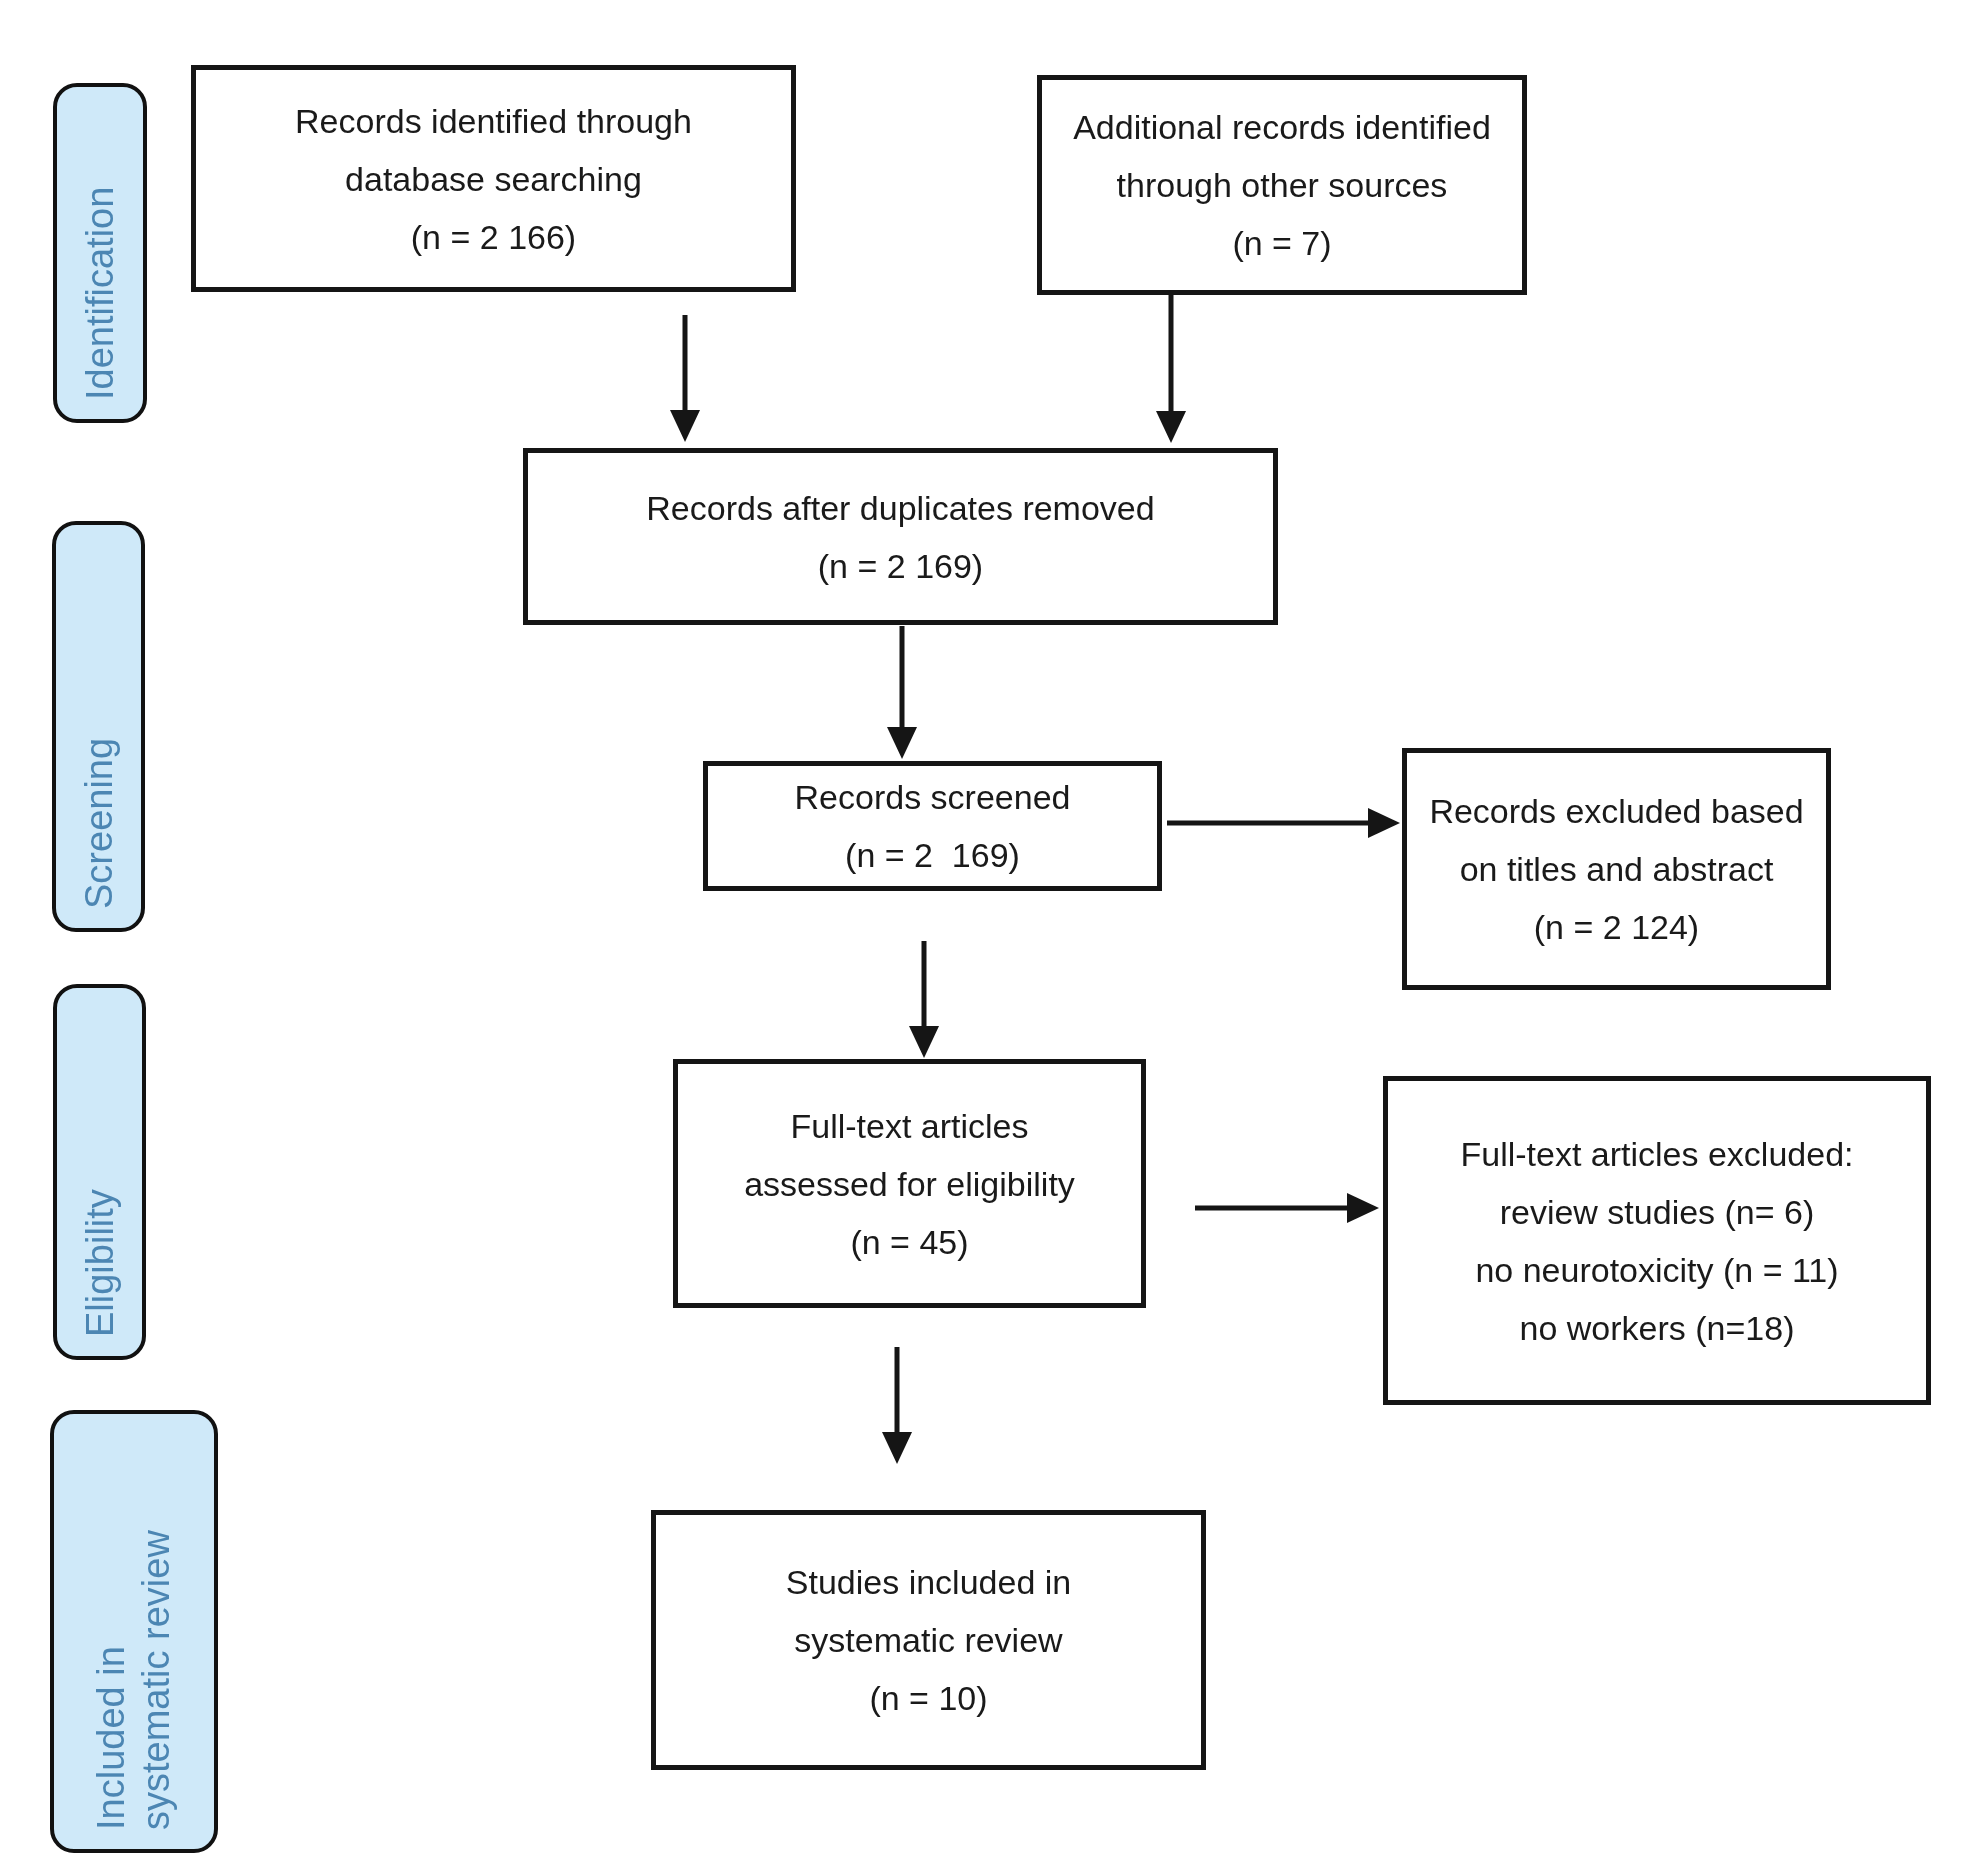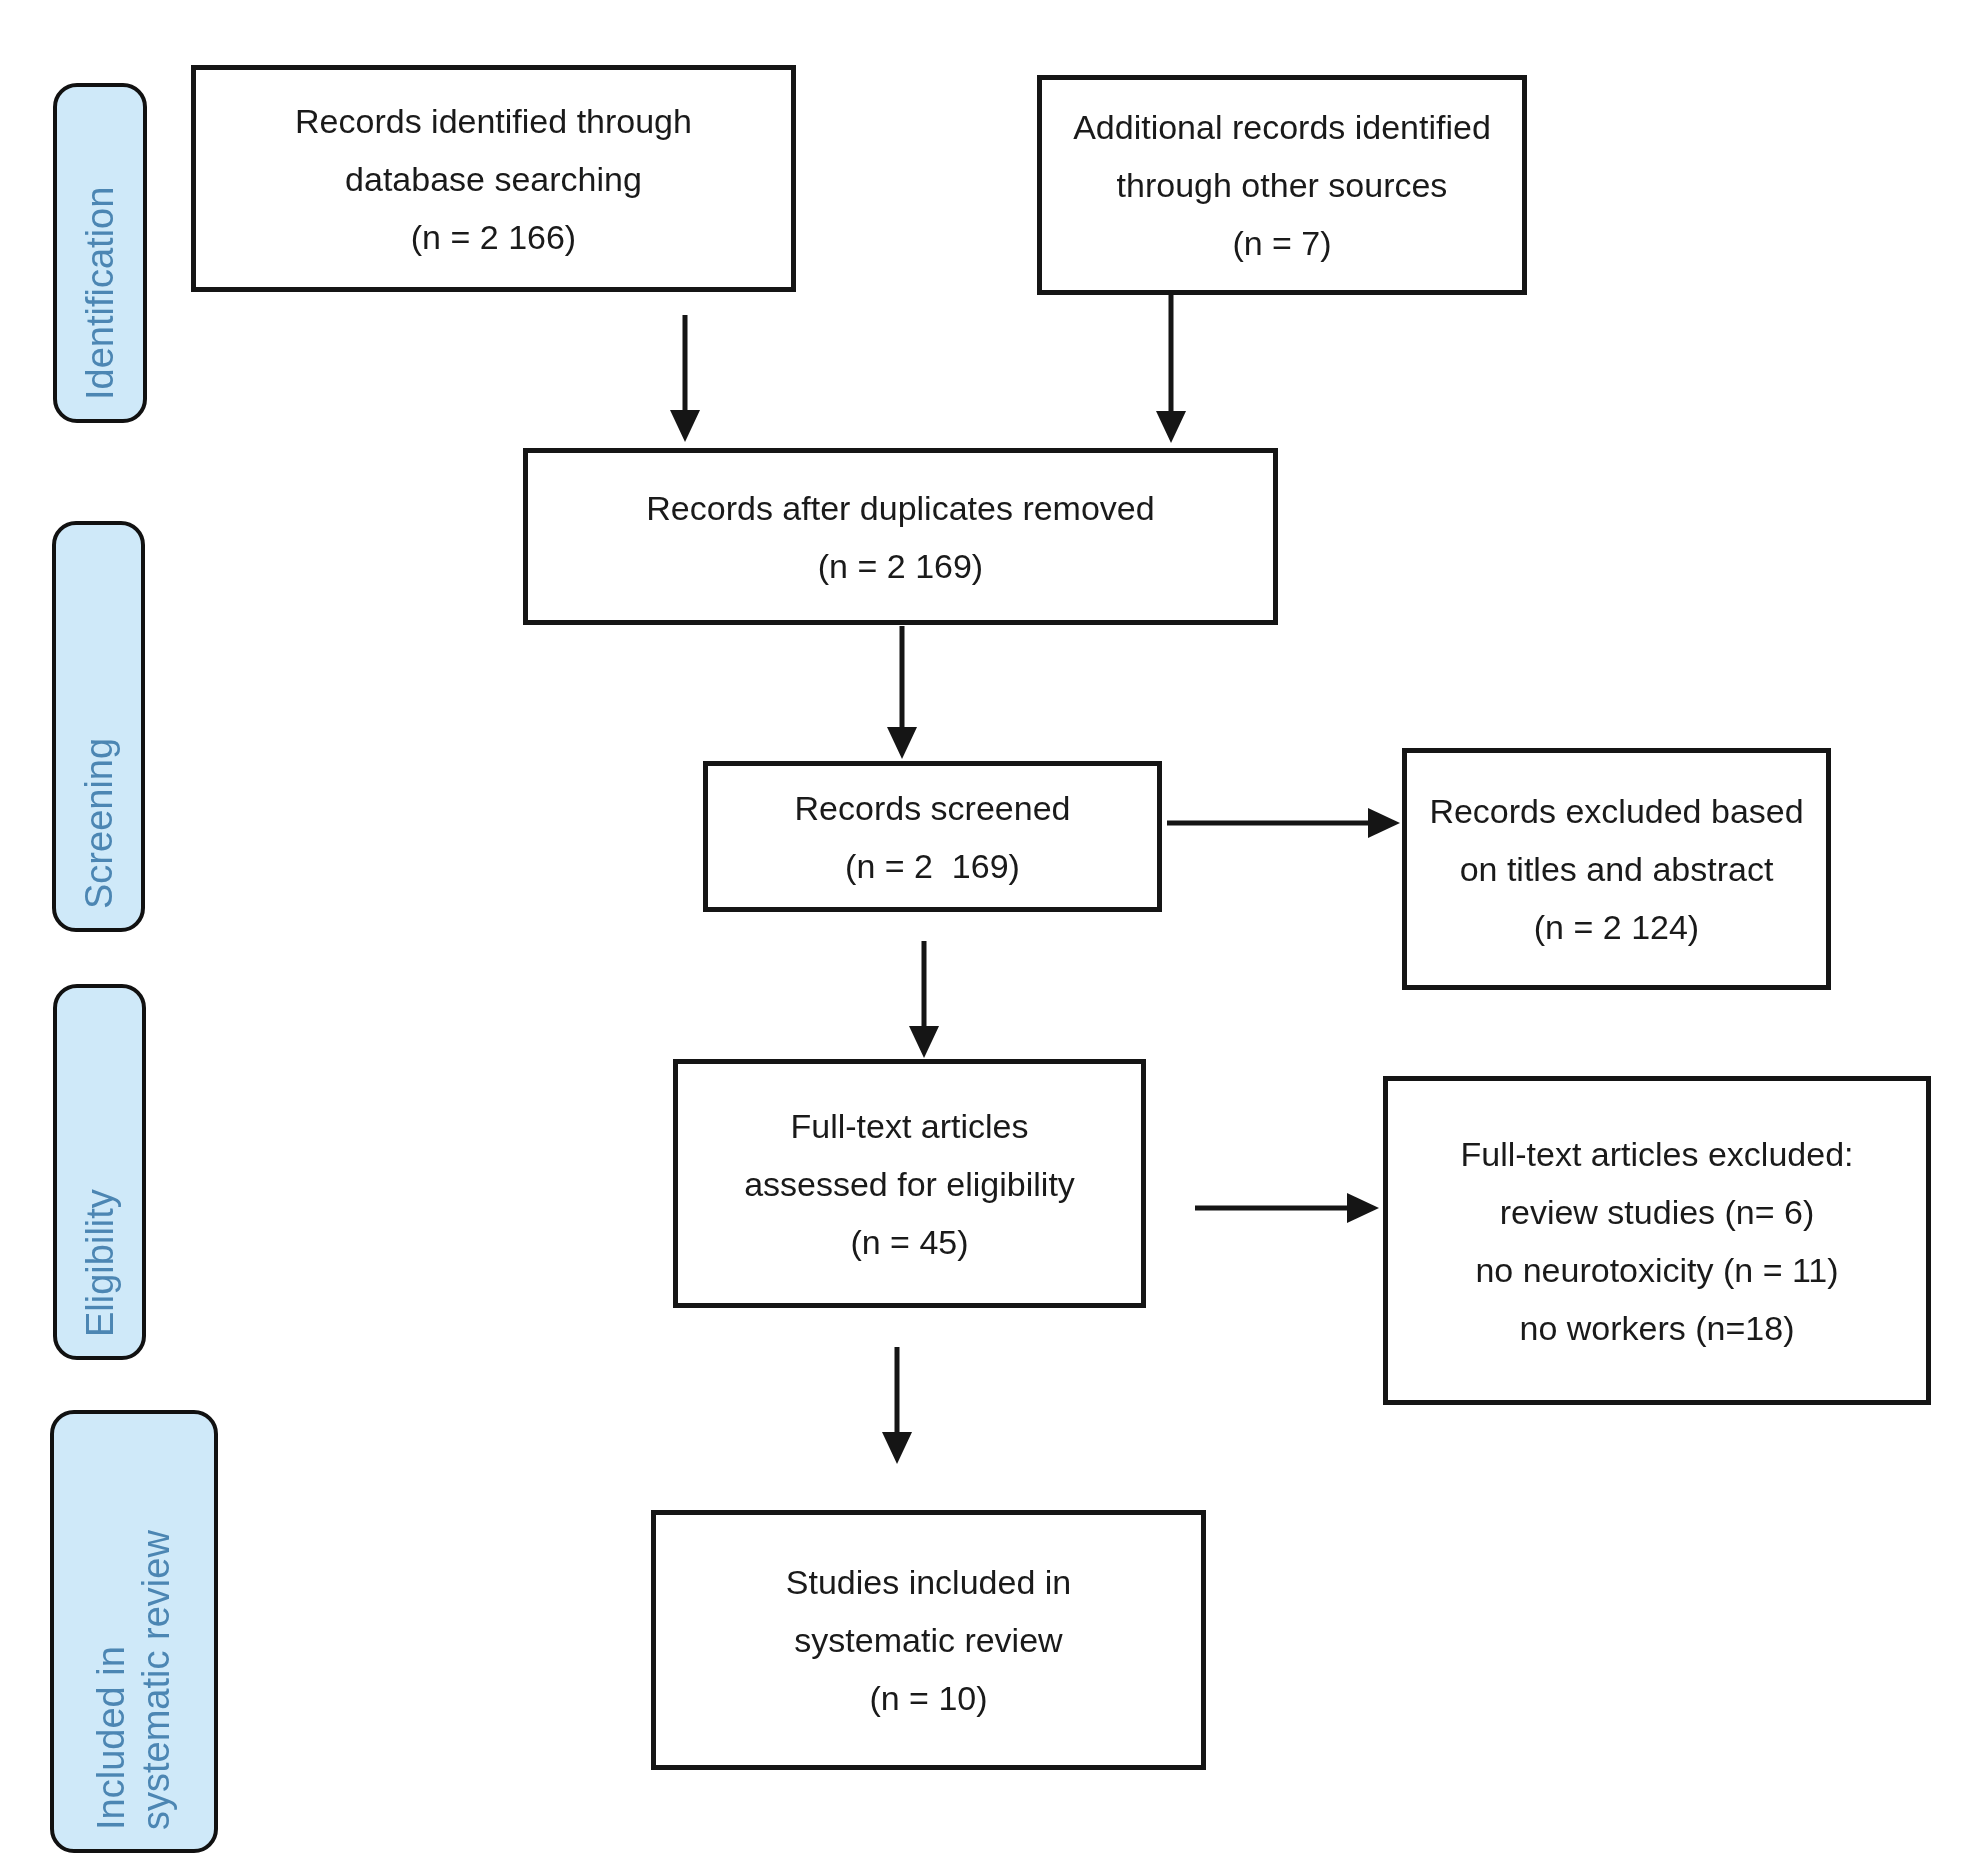--- a/index.html
+++ b/index.html
@@ -115,21 +115,21 @@
     <div class="box-line">Additional records identified</div>
     <div class="box-line">through other sources</div>
     <div class="box-line">(n = 7)</div>
   </div>
 
   <div class="fbox" style="left:523px; top:448px; width:755px; height:177px;">
     <div class="box-line">Records after duplicates removed</div>
     <div class="box-line">(n = 2 169)</div>
   </div>
 
-  <div class="fbox" style="left:703px; top:761px; width:459px; height:151px;">
+  <div class="fbox" style="left:703px; top:761px; width:459px; height:130px;">
     <div class="box-line">Records screened</div>
     <div class="box-line">(n = 2  169)</div>
   </div>
 
   <div class="fbox" style="left:1402px; top:748px; width:429px; height:242px;text-align:center;">
     <div class="box-line">Records excluded based</div>
     <div class="box-line">on titles and abstract</div>
     <div class="box-line">(n = 2 124)</div>
   </div>
 

